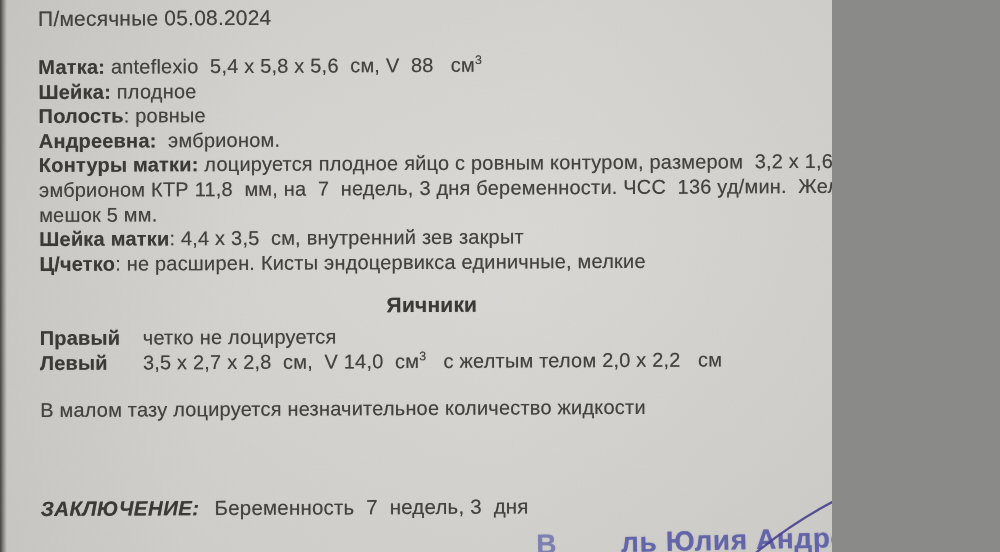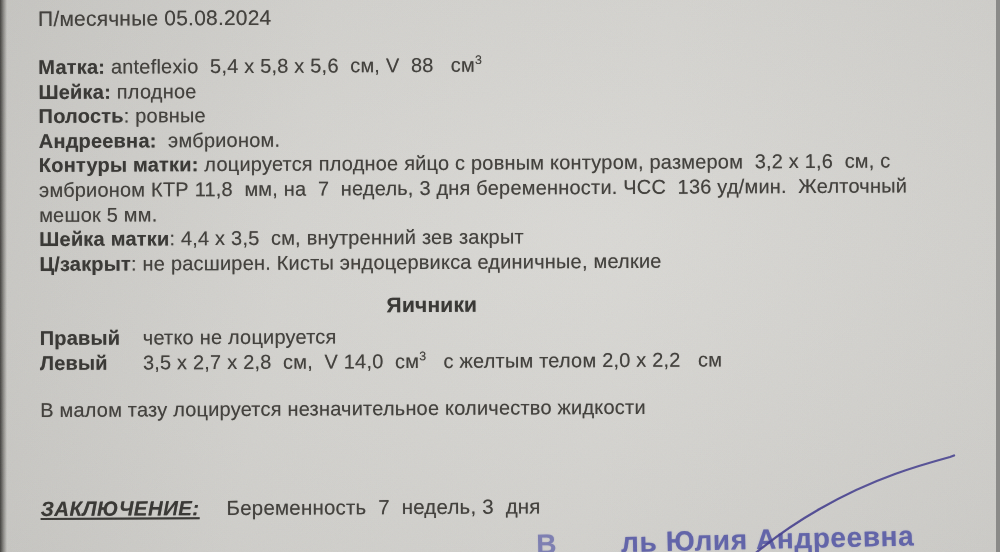--- a/index.html
+++ b/index.html
@@ -1,18 +1,18 @@
 <!DOCTYPE html>
 <html><head>
 <meta charset="utf-8">
 <style>
   html,body{margin:0;padding:0;background:#8a8a88;}
   .page{
     position:relative;
-    width:996px;height:552px;
+    width:832px;height:552px;
     overflow:hidden;
     font-family:"Liberation Sans","DejaVu Sans",sans-serif;
     color:#413f3b;
     background:
       radial-gradient(130% 115% at 58% 42%, rgba(255,255,255,0.06), rgba(20,20,18,0.07)),
       linear-gradient(100deg,#cbcac6 0%,#d5d4d0 30%,#d7d6d2 62%,#d2d1cd 100%);
   }
   .left-edge{
     position:absolute;left:0;top:0;bottom:0;width:7px;
     background:linear-gradient(to right, rgba(52,51,48,0.9), rgba(82,80,76,0.45) 55%, rgba(82,80,76,0));
@@ -28,21 +28,21 @@
   .block{margin-top:23px;font-size:20px;line-height:24.6px;}
   .line{white-space:pre-wrap;}
   .para{white-space:pre-wrap;margin:0;}
   b{color:#383734;font-weight:bold;}
   sup{font-size:.62em;line-height:0;}
   .ovaries-title{margin:18px 0 0 347px;font-size:21px;line-height:26px;font-weight:bold;color:#383734;white-space:pre-wrap;}
   .ovaries{margin-top:6px;font-size:20px;line-height:24.6px;}
   .ovary-label{display:inline-block;width:103px;}
   .fluid{margin-top:22px;font-size:20px;line-height:25px;white-space:pre-wrap;}
   .conclusion{margin-top:73px;font-size:20.5px;line-height:26px;white-space:pre-wrap;}
-  .conclusion-label{font-style:italic;text-decoration:underline;margin-right:27px;letter-spacing:.4px;}
+  .conclusion-label{font-style:italic;margin-right:15px;letter-spacing:.4px;}
   .stamp{
     position:absolute;left:536px;top:529px;z-index:3;
     transform:rotate(-1.3deg);transform-origin:left top;
     font-size:28px;font-weight:bold;letter-spacing:.6px;
     color:rgba(90,92,166,0.88);
     text-shadow:0 0 1.2px rgba(90,92,166,0.55);
     white-space:pre;
   }
   .stamp-fragment{opacity:.75;}
   .stamp-name{margin-left:64px;}
@@ -59,21 +59,21 @@
   <div class="doc">
     <div class="date">П/месячные 05.08.2024</div>
 
     <div class="block">
       <div class="line"><b>Матка:</b><span> anteflexio  5,4 x 5,8 x 5,6  см, V  88   см</span><sup>3</sup></div>
       <div class="line"><b>Шейка:</b><span> плодное</span></div>
       <div class="line"><b>Полость</b><span>: ровные</span></div>
       <div class="line"><b>Андреевна:</b><span>  эмбрионом.</span></div>
       <p class="para"><b>Контуры матки:</b><span> лоцируется плодное яйцо с ровным контуром, размером  3,2 x 1,6  см, с эмбрионом КТР 11,8  мм, на  7  недель, 3 дня беременности. ЧСС  136 уд/мин.  Желточный мешок 5 мм.</span></p>
       <div class="line"><b>Шейка матки</b><span>: 4,4 x 3,5  см, внутренний зев закрыт</span></div>
-      <div class="line"><b>Ц/закрыт</b><span>: не расширен. Кисты эндоцервикса единичные, мелкие</span></div>
+      <div class="line"><b>Ц/четко</b><span>: не расширен. Кисты эндоцервикса единичные, мелкие</span></div>
     </div>
 
     <div class="ovaries-title">Яичники</div>
 
     <div class="ovaries">
       <div class="line"><b class="ovary-label">Правый</b><span>четко не лоцируется</span></div>
       <div class="line"><b class="ovary-label">Левый</b><span>3,5 x 2,7 x 2,8  см,  V 14,0  см</span><sup>3</sup><span>   с желтым телом 2,0 x 2,2   см</span></div>
     </div>
 
     <div class="fluid">В малом тазу лоцируется незначительное количество жидкости</div>

